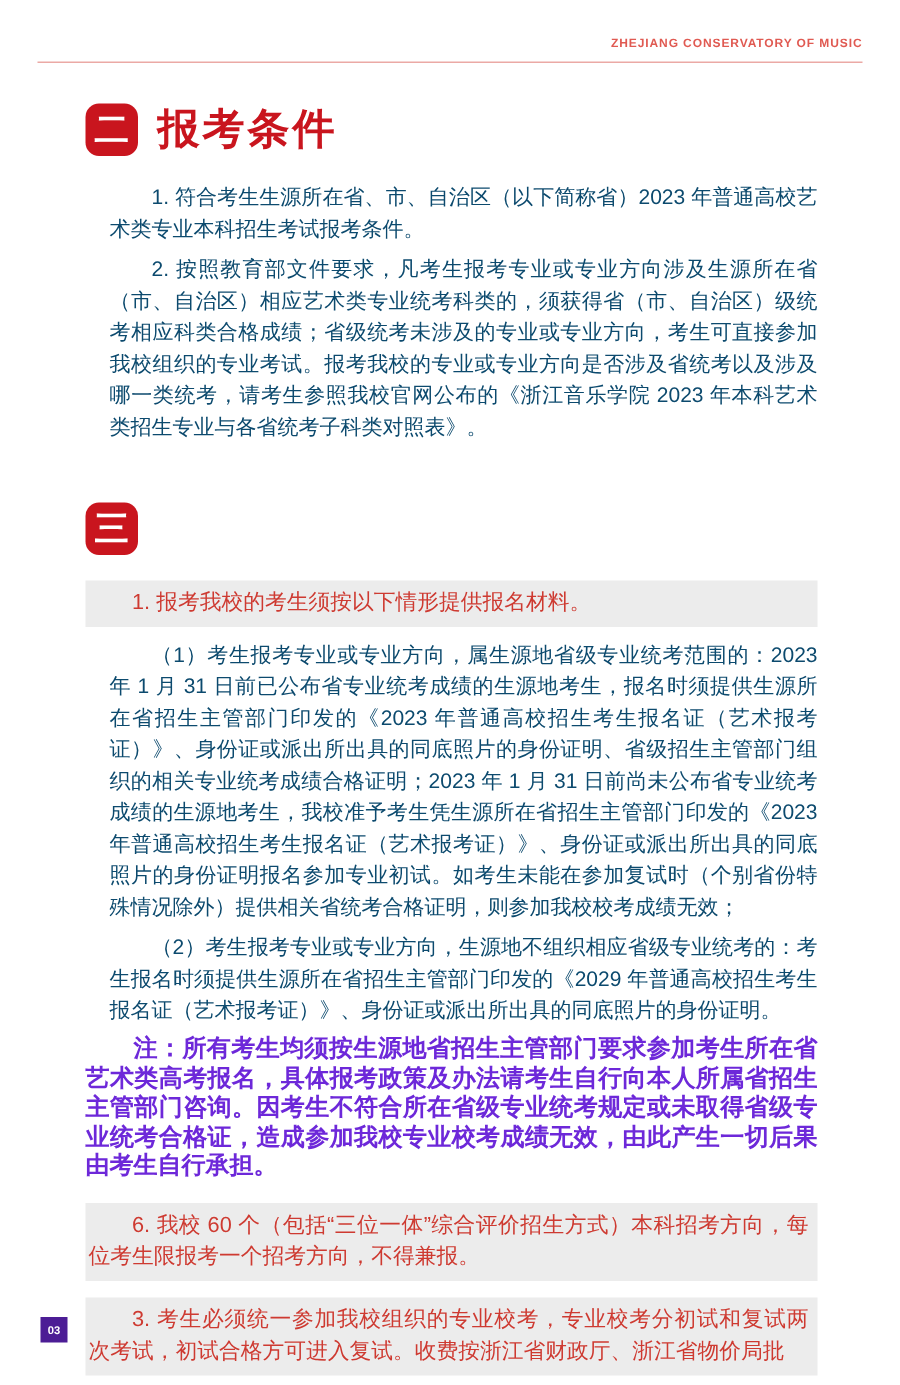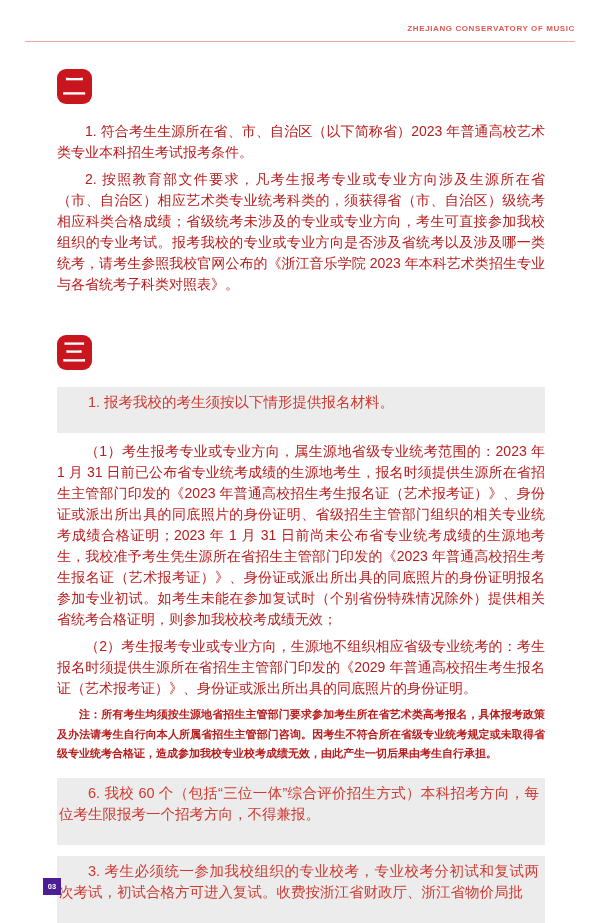--- a/index.html
+++ b/index.html
@@ -49,53 +49,54 @@
     font-weight:bold;
     font-size:28px;
     letter-spacing:2px;
     line-height:1.2;
   }
   .heading-2 { margin-top:40px; }
   
   .para {
     font-size:14px;
     line-height:21px;
-    color:#b91c1c;
+    color:#0c4a6e;
     text-align:justify;
     text-indent:2em;
     margin-bottom:6px;
+    margin-left:16px;
   }
   
   .highlight {
     background:#ececec;
     color:#ce3a31;
     font-size:14.5px;
     line-height:21px;
     text-align:justify;
     text-indent:2em;
-    padding:5px 6px 20px 2px;
+    padding:5px 6px 5px 2px;
     margin:15px 0 6px 0;
   }
   .highlight.block-1 { margin-top:16px; margin-bottom:8px; }
   .highlight.block-2 { margin-top:14px; }
   .highlight.block-3 { margin-top:11px; }
   
   .note {
-    font-size:11px;
+    font-size:16px;
     line-height:19.5px;
     font-weight:bold;
-    color:#b91c1c;
+    color:#6d28d9;
     text-align:justify;
     text-indent:2em;
     margin-top:2px;
   }
   
   .page-badge {
     position:absolute;
-    left:43px; bottom:28px;
+    left:27px; bottom:28px;
     width:18px; height:17px;
     background:#4c1d95;
     color:#ffffff;
     font-size:7.5px;
     font-weight:bold;
     display:flex; align-items:center; justify-content:center;
   }
 </style>
 </head>
 <body>
@@ -104,20 +105,21 @@
 
   <div class="header">
     <div class="brand">ZHEJIANG CONSERVATORY OF MUSIC</div>
     <hr class="header-rule">
   </div>
 
   <div class="content">
 
     <div class="section-heading">
       <div class="num-badge">二</div>
+      <div class="section-title">报考条件</div>
     </div>
 
     <p class="para">1. 符合考生生源所在省、市、自治区（以下简称省）2023 年普通高校艺术类专业本科招生考试报考条件。</p>
 
     <p class="para">2. 按照教育部文件要求，凡考生报考专业或专业方向涉及生源所在省（市、自治区）相应艺术类专业统考科类的，须获得省（市、自治区）级统考相应科类合格成绩；省级统考未涉及的专业或专业方向，考生可直接参加我校组织的专业考试。报考我校的专业或专业方向是否涉及省统考以及涉及哪一类统考，请考生参照我校官网公布的《浙江音乐学院 2023 年本科艺术类招生专业与各省统考子科类对照表》。</p>
 
     <div class="section-heading heading-2">
       <div class="num-badge">三</div>
     </div>
 

